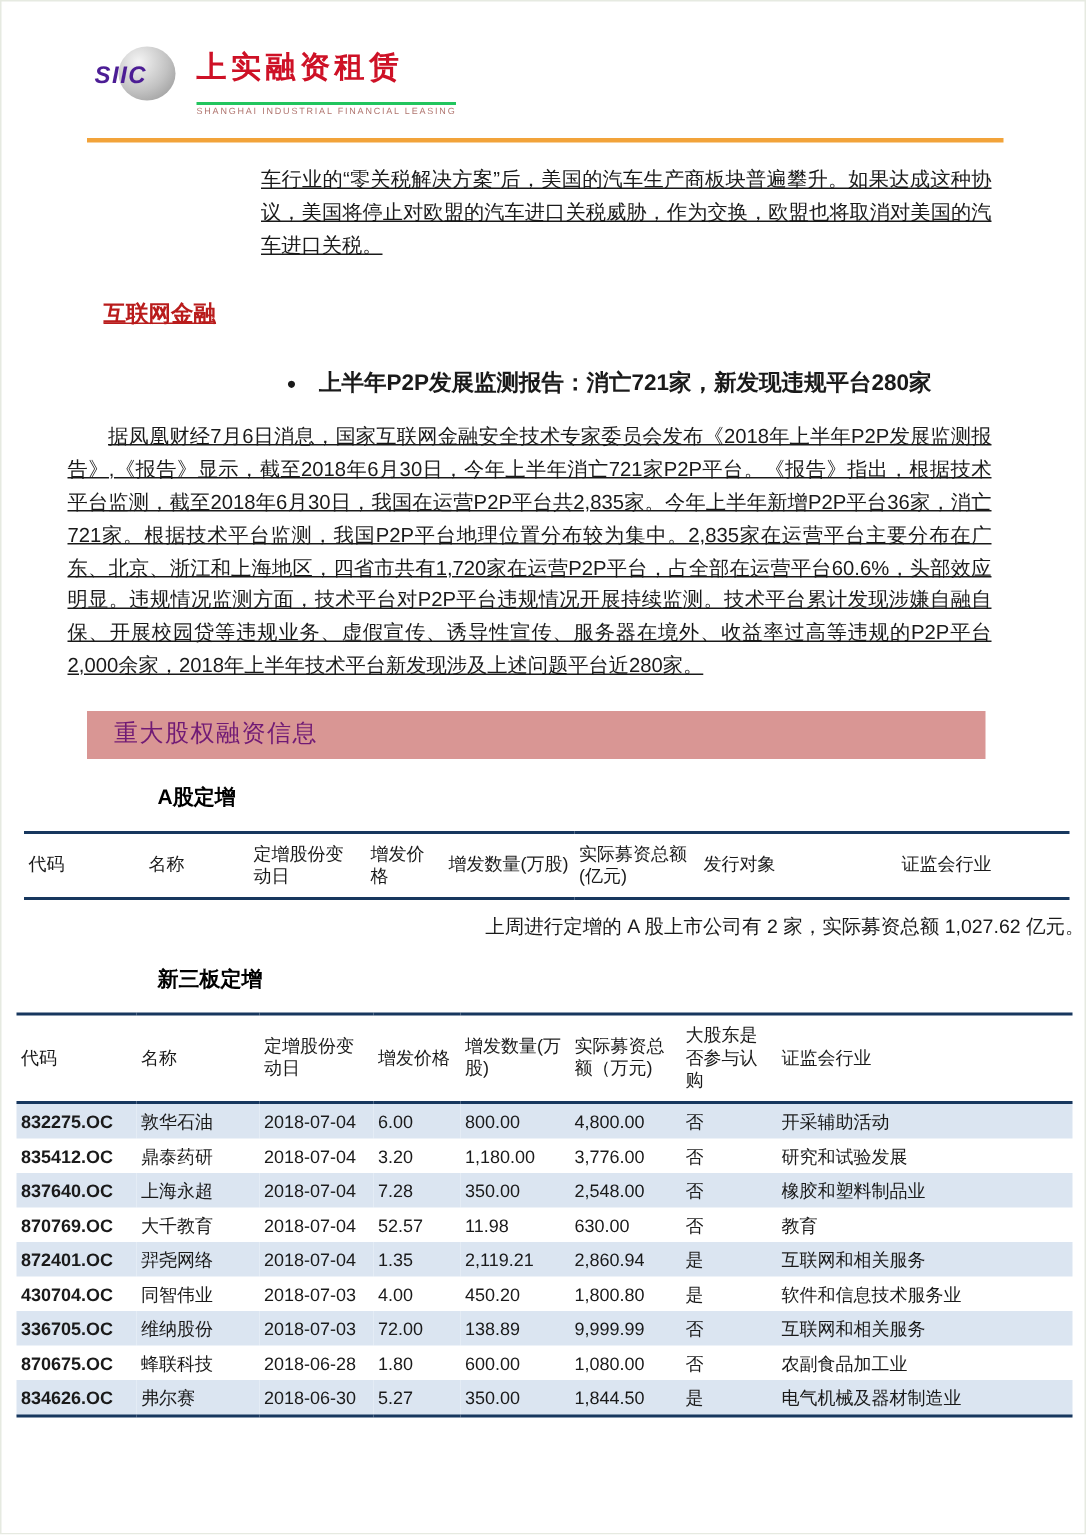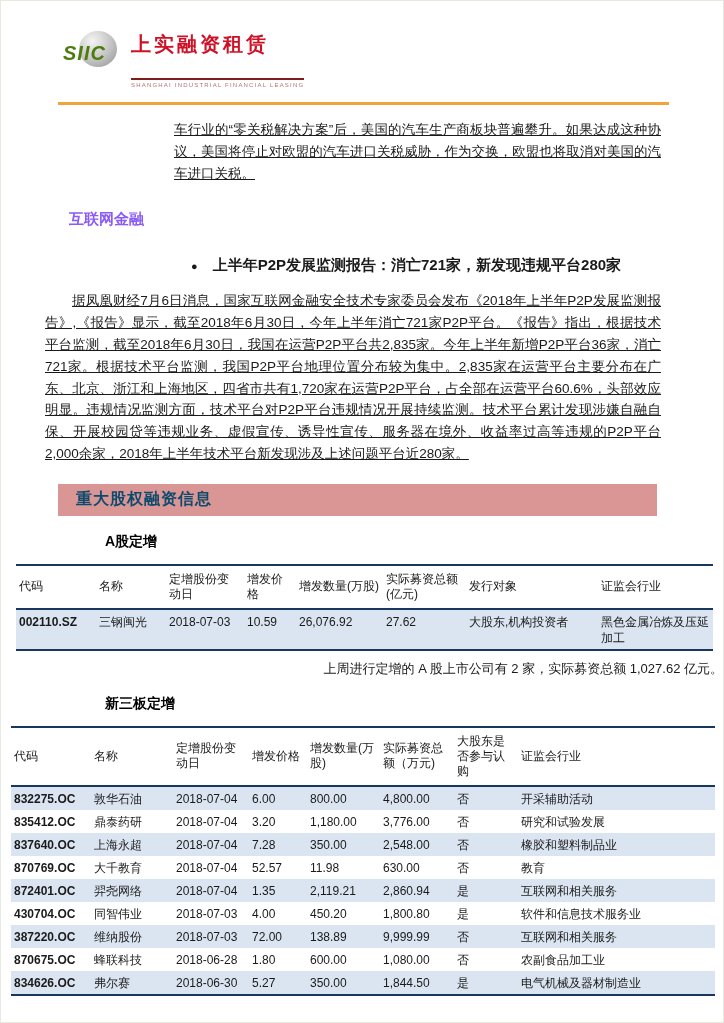--- a/index.html
+++ b/index.html
@@ -7,39 +7,39 @@
   .page{position:relative;width:724px;min-height:1023px;background:#fff;
         border:1px solid #e6eae1;box-sizing:border-box;overflow:hidden;}
 
   
   .header{padding:30px 54px 0 70px;}
   .logo{display:flex;align-items:flex-start;}
   .logo-globe{position:relative;width:52px;height:40px;flex:0 0 auto;}
   .globe{position:absolute;left:8px;top:0;width:38px;height:36px;border-radius:50%;
          background:radial-gradient(circle at 35% 28%,#f4f4f4,#c2c2c2 55%,#8f8f8f);}
   .globe-word{position:absolute;left:-8px;top:11px;font-style:italic;font-weight:bold;
-              font-size:20px;color:#4d7c0f;letter-spacing:1px;}
+              font-size:16px;color:#4c1d95;letter-spacing:1px;}
   .logo-text{margin-left:8px;}
   .logo-cn{font-size:20px;font-weight:bold;color:#ce1126;letter-spacing:3px;
-           border-bottom:2px solid #7f1d1d;padding-bottom:20px;}
+           border-bottom:2px solid #22c55e;padding-bottom:10px;}
   .logo-en{font-size:6px;color:#b0756f;letter-spacing:1.2px;margin-top:2px;}
 
   .gold-line{height:3px;background:#F2A33A;margin:14px 54px 0 57px;}
 
   
   .para{margin:14px 62px 0 173px;font-size:13.5px;line-height:21.8px;text-align:justify;text-decoration:underline;}
   .para.indent{text-indent:2em;margin-left:44px;}
 
-  .h-section{margin:26px 0 0 68px;font-size:15px;font-weight:bold;color:#8b5cf6;}
+  .h-section{margin:26px 0 0 68px;font-size:15px;font-weight:bold;color:#b91c1c;text-decoration:underline;}
 
   .bullet-head{margin:27px 40px 0 190px;font-size:15px;font-weight:bold;display:flex;}
   .bullet-dot{font-size:11px;line-height:20px;margin-right:15px;}
 
   
-  .banner{margin:19px 66px 0 57px;background:#D99694;color:#0c4a6e;font-weight:bold;
+  .banner{margin:19px 66px 0 57px;background:#D99694;color:#701a75;font-weight:normal;
           font-size:16px;padding:5px 0 6px 18px;letter-spacing:1px;}
 
   .h-sub{margin:17px 0 0 104px;font-size:14px;font-weight:bold;color:#000;}
 
   
   table{border-collapse:collapse;table-layout:fixed;font-size:12px;
         border-top:2px solid #17375E;border-bottom:2px solid #17375E;}
   .tbl-a{width:697px;margin:13px 0 0 15px;}
   .tbl-b{width:704px;margin:13px 0 0 10px;}
   thead th{font-weight:normal;text-align:left;vertical-align:middle;
@@ -102,30 +102,20 @@
           <th>名称</th>
           <th>定增股份变动日</th>
           <th>增发价格</th>
           <th>增发数量(万股)</th>
           <th>实际募资总额(亿元)</th>
           <th>发行对象</th>
           <th>证监会行业</th>
         </tr>
       </thead>
       <tbody>
-        <tr>
-          <td>002110.SZ</td>
-          <td>三钢闽光</td>
-          <td>2018-07-03</td>
-          <td>10.59</td>
-          <td>26,076.92</td>
-          <td>27.62</td>
-          <td>大股东,机构投资者</td>
-          <td>黑色金属冶炼及压延加工</td>
-        </tr>
       </tbody>
     </table>
 
   <div class="note">上周进行定增的 A 股上市公司有 2 家，实际募资总额 1,027.62 亿元。</div>
 
   <div class="h-sub">新三板定增</div>
 
   <table class="tbl-b">
     <colgroup>
       <col style="width:80px">
@@ -204,21 +194,21 @@
           <td>430704.OC</td>
           <td>同智伟业</td>
           <td>2018-07-03</td>
           <td>4.00</td>
           <td>450.20</td>
           <td>1,800.80</td>
           <td>是</td>
           <td>软件和信息技术服务业</td>
         </tr>
         <tr>
-          <td>387220.OC</td>
+          <td>336705.OC</td>
           <td>维纳股份</td>
           <td>2018-07-03</td>
           <td>72.00</td>
           <td>138.89</td>
           <td>9,999.99</td>
           <td>否</td>
           <td>互联网和相关服务</td>
         </tr>
         <tr>
           <td>870675.OC</td>

